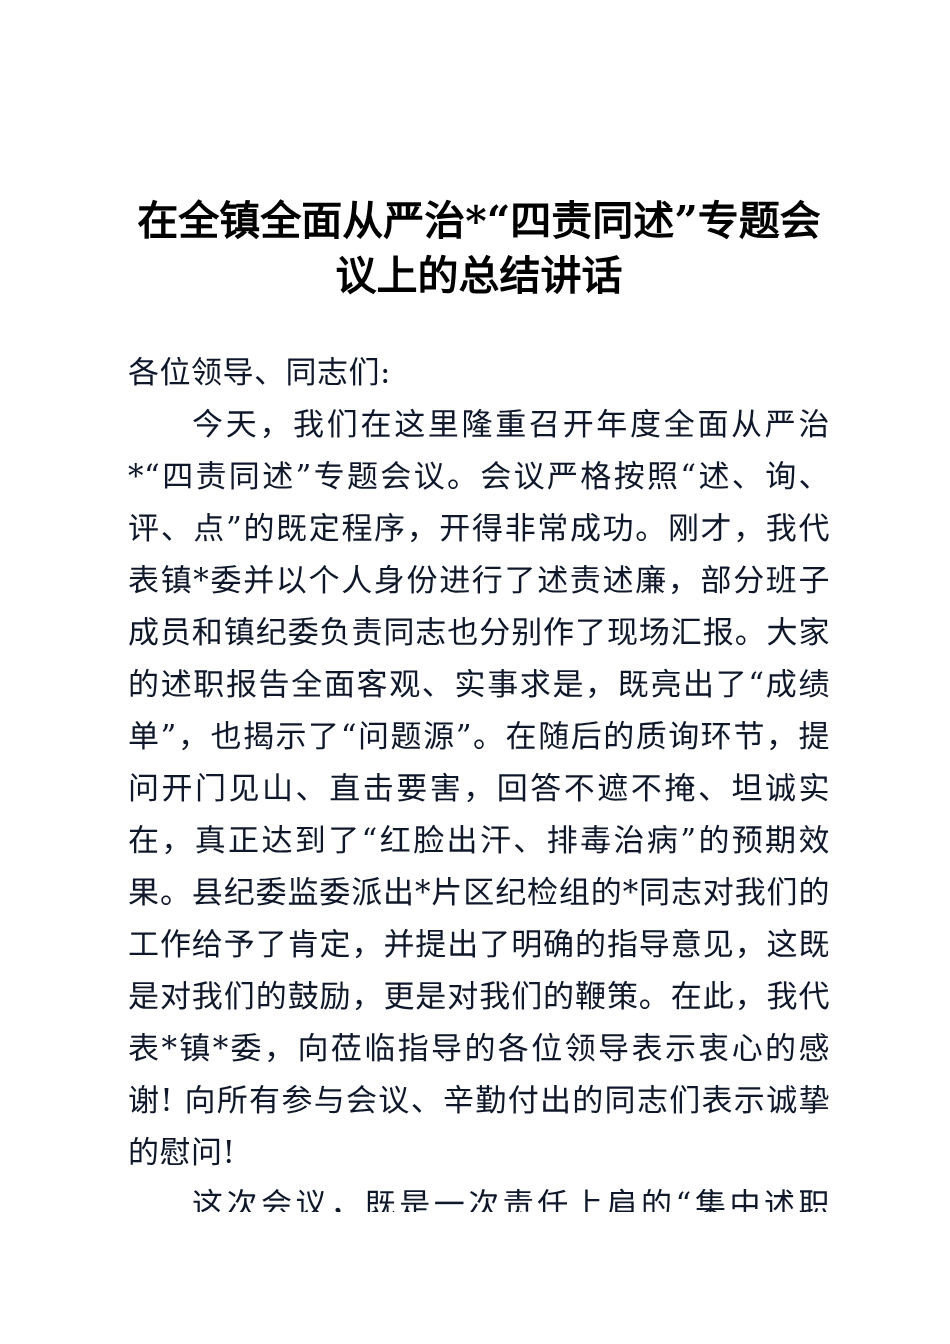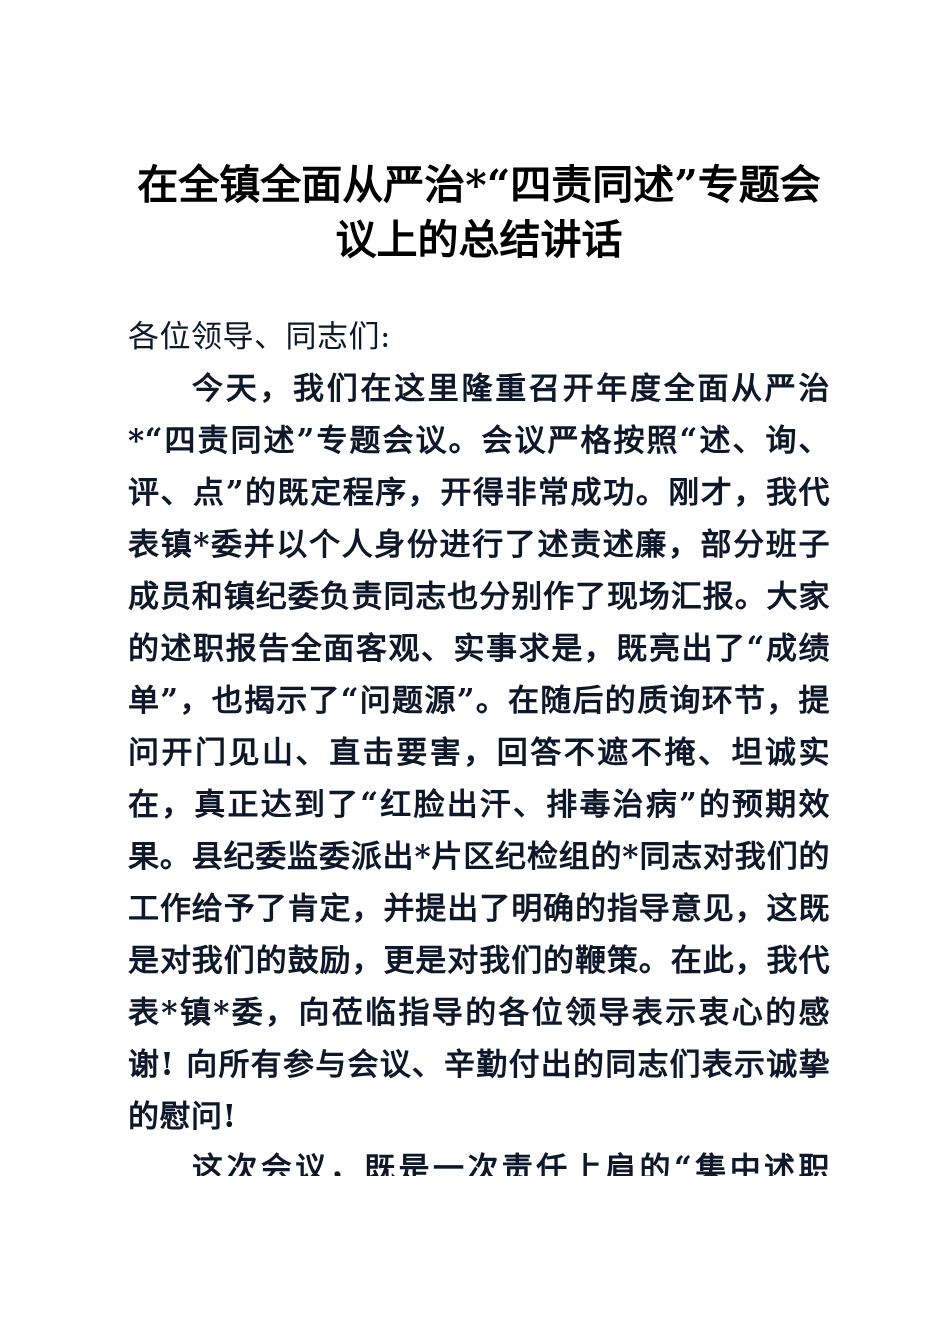--- a/index.html
+++ b/index.html
@@ -9,20 +9,21 @@
     background: #ffffff;
   }
 
   .page {
     position: relative;
     width: 950px;
     height: 1176px;
     background: #ffffff;
     overflow: hidden;
     box-sizing: border-box;
+    margin-top: 36px;
   }
 
   .page-body {
     position: absolute;
     left: 128px;
     top: 0;
     width: 702px;
   }
 
   
@@ -59,21 +60,20 @@
     margin-top: 42px;
     text-indent: 0;
   }
 
   .doc-para.indent {
     text-indent: 64px;
   }
 
   .doc-para.p-gap {
     margin-top: 0;
-    font-weight: bold;
   }
 </style>
 </head>
 <body>
 
 <div class="page">
   <div class="page-body">
 
     <h1 class="doc-title">在全镇全面从严治*“四责同述”专题会议上的总结讲话</h1>
 

